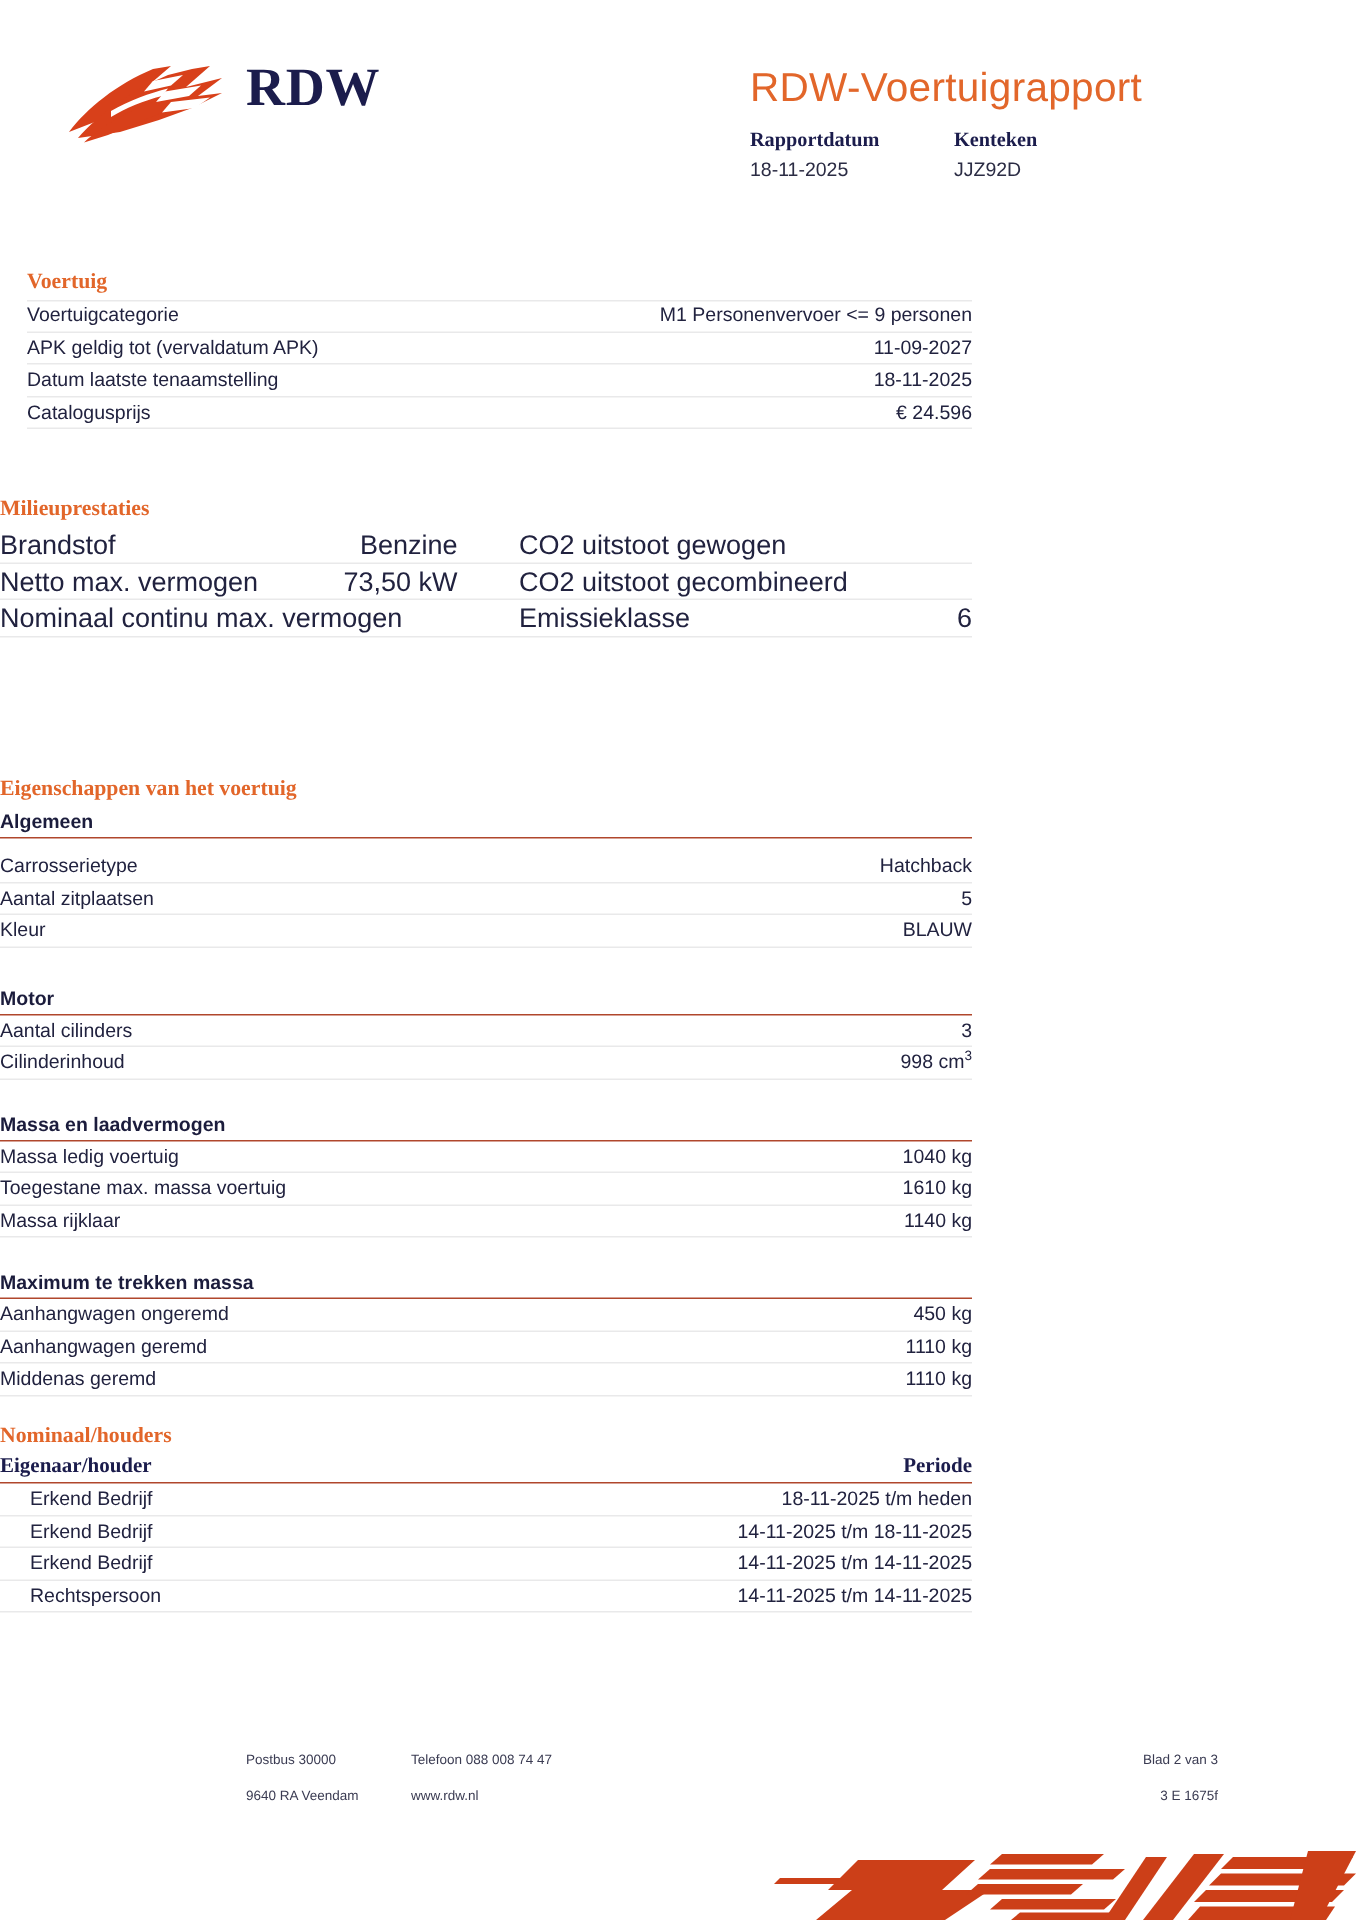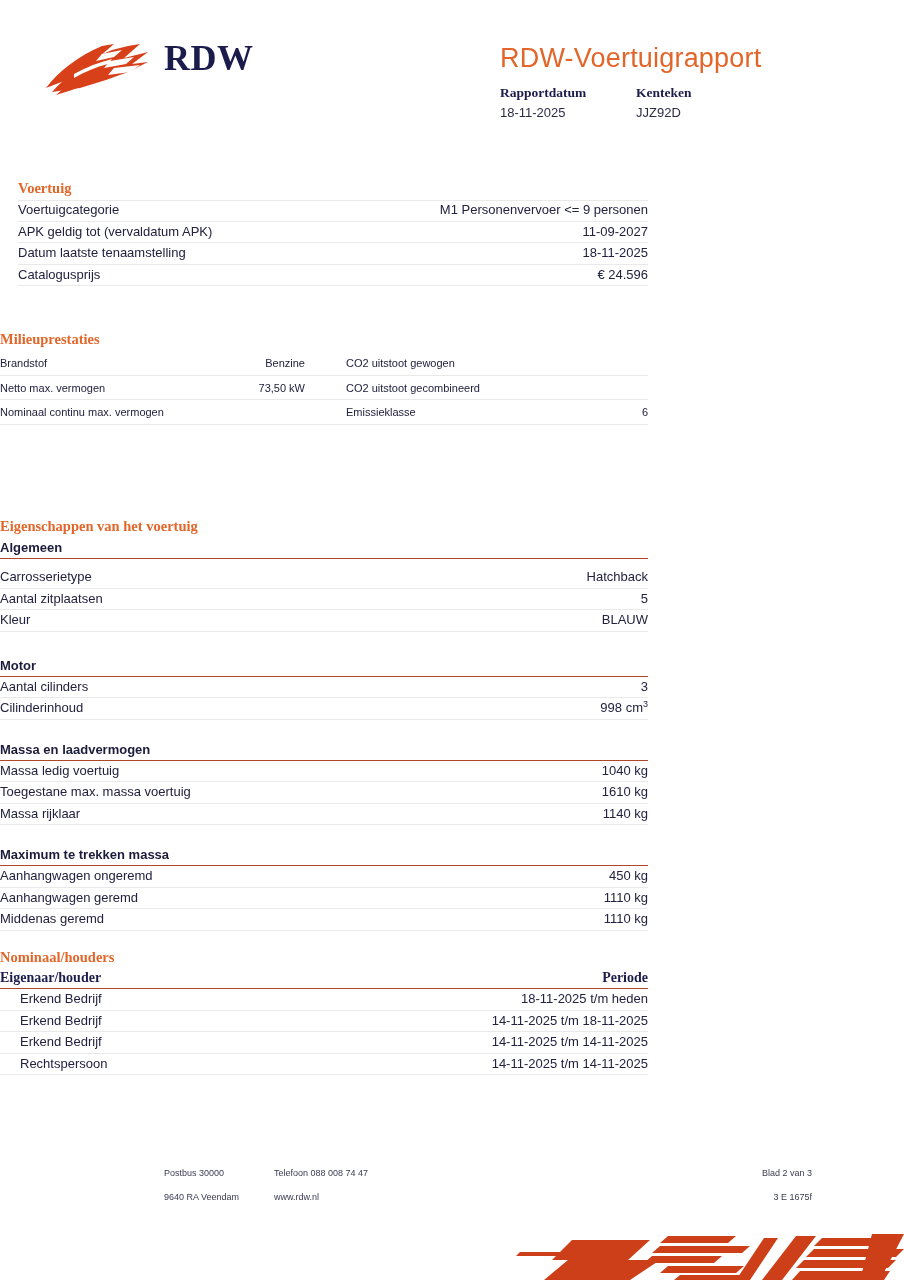--- a/index.html
+++ b/index.html
@@ -136,21 +136,21 @@
 
   .row .label { flex: 1 1 auto; white-space: nowrap; }
   .row .value { flex: 0 0 auto; text-align: right; white-space: nowrap; }
 
   
   .row4 {
     display: flex;
     align-items: baseline;
     border-bottom: 1px solid #e9e9ea;
     height: 24.5px;
-    font-size: 11px;
+    font-size: 18px;
     line-height: 24.5px;
     color: #21223f;
   }
   .row4 .c1 { width: 215px; white-space: nowrap; }
   .row4 .c2 { width: 90px; text-align: right; white-space: nowrap; }
   .row4 .c3 { width: 260px; padding-left: 41px; white-space: nowrap; }
   .row4 .c4 { flex: 1 1 auto; text-align: right; white-space: nowrap; }
 
   .owner-row { height: 21.5px; line-height: 21.5px; padding-left: 20px; }
 

